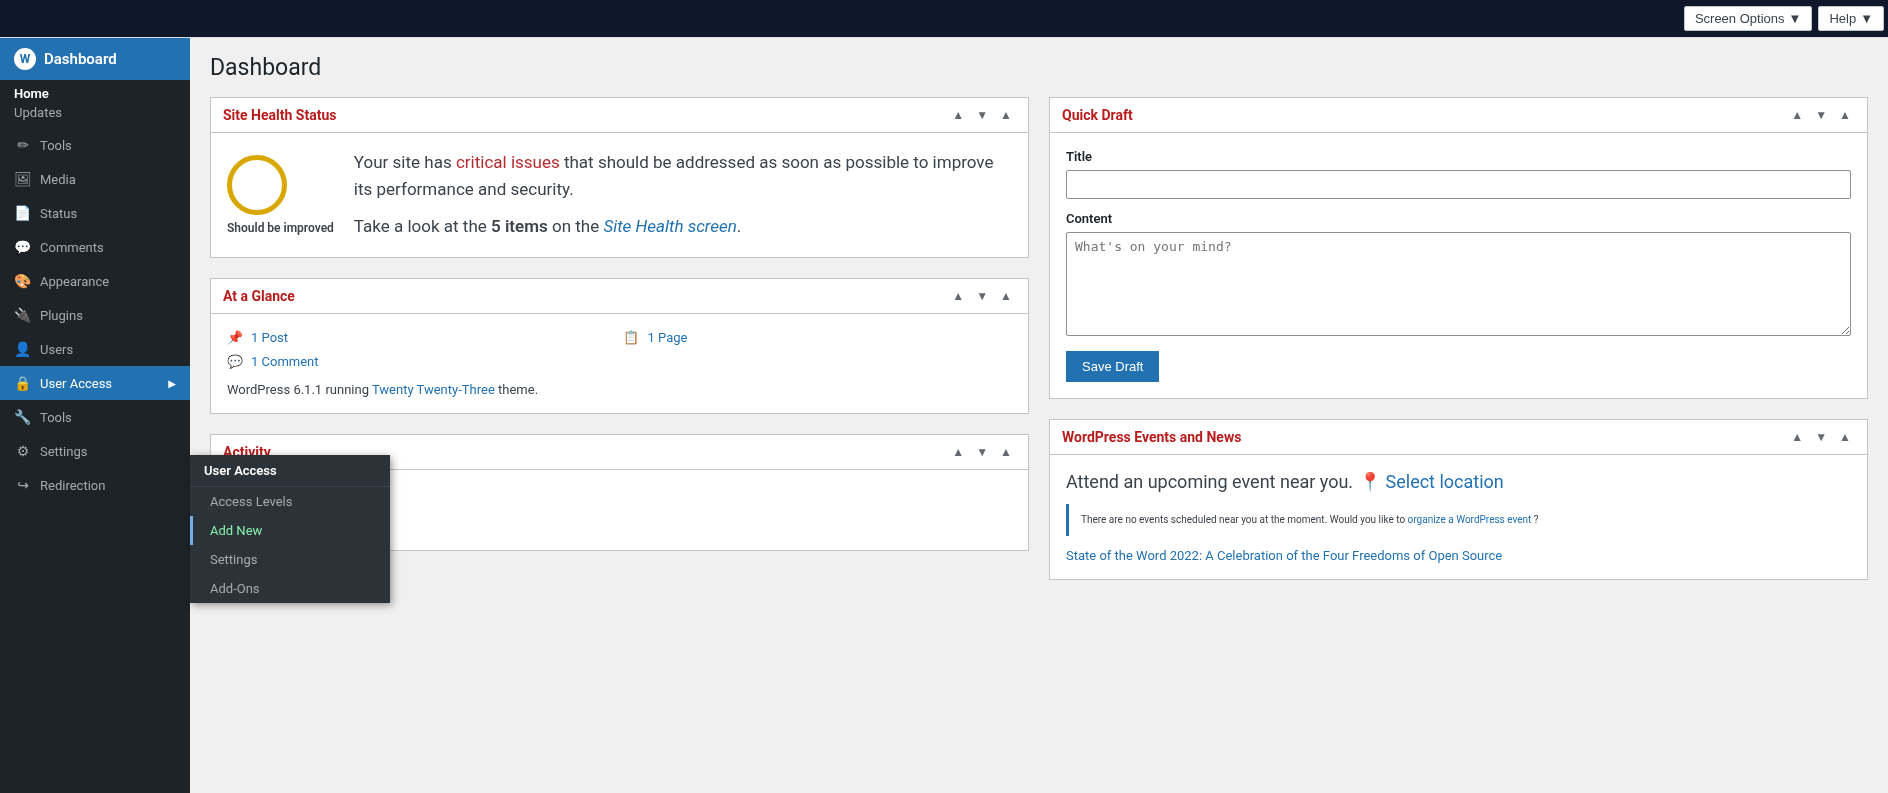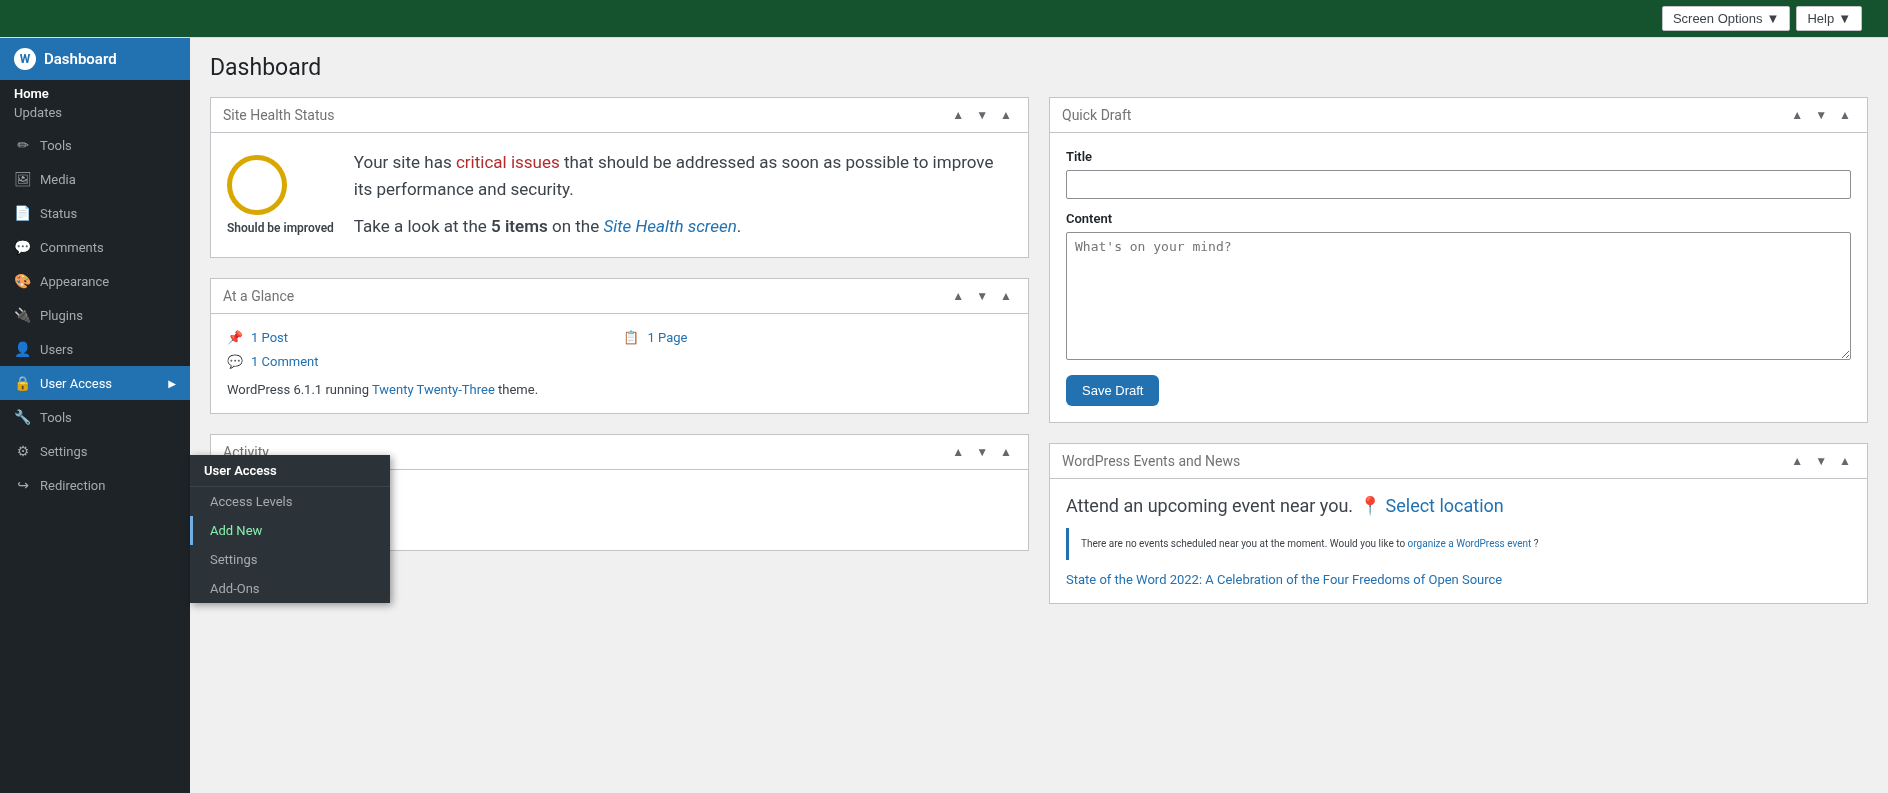--- a/index.html
+++ b/index.html
@@ -1,19 +1,19 @@
 <!DOCTYPE html>
 <html><head>
   <meta charset="utf-8">
   <style>
     * { box-sizing: border-box; margin: 0; padding: 0; }
     body { font-family: -apple-system, BlinkMacSystemFont, "Segoe UI", Roboto, sans-serif; font-size: 13px; background: #f0f0f1; color: #3c434a; display: flex; flex-direction: column; height: 100vh; overflow: hidden; }
 
     
-    .top-bar { display: flex; justify-content: flex-end; align-items: center; background: #14532d; padding: 6px 26px; gap: 6px; border-bottom: 1px solid #dcdcde; }
+    .top-bar { display: flex; justify-content: flex-end; align-items: center; background: #0f172a; padding: 6px 4px; gap: 6px; border-bottom: 1px solid #dcdcde; }
     .top-bar-btn { background: #fff; border: 1px solid #c3c4c7; border-radius: 2px; padding: 4px 10px; font-size: 13px; cursor: pointer; display: flex; align-items: center; gap: 4px; color: #3c434a; }
 
     
     .layout { display: flex; flex: 1; overflow: hidden; }
 
     
     .sidebar { width: 190px; background: #1d2327; color: #a7aaad; flex-shrink: 0; overflow-y: auto; }
     .sidebar-logo { background: #2271b1; display: flex; align-items: center; gap: 8px; padding: 10px 14px; color: #fff; font-size: 15px; font-weight: 600; }
     .sidebar-logo-icon { width: 22px; height: 22px; background: #fff; border-radius: 50%; display: flex; align-items: center; justify-content: center; color: #2271b1; font-size: 12px; font-weight: bold; }
     .sidebar-item { display: flex; align-items: center; gap: 8px; padding: 8px 14px; cursor: pointer; color: #a7aaad; font-size: 13px; }
@@ -29,21 +29,21 @@
     .page-title { font-size: 23px; font-weight: 400; color: #1d2327; margin-bottom: 16px; }
 
     
     .panels-grid { display: grid; grid-template-columns: 1fr 1fr; gap: 20px; }
     .left-col { display: flex; flex-direction: column; gap: 20px; }
     .right-col { display: flex; flex-direction: column; gap: 20px; }
 
     
     .panel { background: #fff; border: 1px solid #c3c4c7; }
     .panel-header { display: flex; align-items: center; justify-content: space-between; padding: 8px 12px; border-bottom: 1px solid #c3c4c7; }
-    .panel-title { font-size: 14px; font-weight: 400; color: #737373; }
+    .panel-title { font-size: 14px; font-weight: 700; color: #b91c1c; }
     .panel-controls { display: flex; gap: 4px; align-items: center; }
     .panel-ctrl-btn { background: none; border: none; cursor: pointer; color: #646970; font-size: 12px; padding: 2px 4px; }
     .panel-body { padding: 16px; }
 
     
     .site-health-content { display: flex; align-items: center; gap: 20px; }
     .health-circle { width: 60px; height: 60px; border-radius: 50%; border: 5px solid #d8a800; display: flex; align-items: center; justify-content: center; flex-shrink: 0; }
     .health-label { text-align: right; margin-top: 6px; font-size: 12px; font-weight: 600; color: #3c434a; }
     .health-text { font-size: 17px; color: #3c434a; line-height: 1.6; }
     .health-text a { color: #2271b1; text-decoration: none; font-style: italic; }
@@ -54,22 +54,22 @@
     .glance-item { display: flex; align-items: center; gap: 8px; font-size: 13px; }
     .glance-item a { color: #2271b1; text-decoration: none; }
     .glance-icon { width: 16px; height: 16px; display: inline-flex; align-items: center; justify-content: center; color: #646970; }
     .glance-wp-info { font-size: 13px; color: #3c434a; margin-top: 8px; }
     .glance-wp-info a { color: #2271b1; text-decoration: none; }
 
     
     .form-group { margin-bottom: 12px; }
     .form-label { display: block; font-size: 13px; font-weight: 600; margin-bottom: 6px; color: #1d2327; }
     .form-input { width: 100%; padding: 6px 8px; border: 1px solid #8c8f94; border-radius: 2px; font-size: 13px; color: #3c434a; }
-    .form-textarea { width: 100%; padding: 6px 8px; border: 1px solid #8c8f94; border-radius: 2px; font-size: 13px; color: #9a9a9a; height: 128px; resize: vertical; }
-    .btn-primary { background: #2271b1; color: #fff; border: none; padding: 8px 16px; font-size: 13px; border-radius: 6px; cursor: pointer; }
+    .form-textarea { width: 100%; padding: 6px 8px; border: 1px solid #8c8f94; border-radius: 2px; font-size: 13px; color: #9a9a9a; height: 104px; resize: vertical; }
+    .btn-primary { background: #2271b1; color: #fff; border: none; padding: 8px 16px; font-size: 13px; border-radius: 0; cursor: pointer; }
 
     
     .events-attend { font-size: 18px; color: #3c434a; margin-bottom: 12px; display: flex; align-items: center; gap: 6px; }
     .events-attend a { color: #2271b1; text-decoration: none; display: flex; align-items: center; gap: 4px; }
     .events-no-events { border-left: 3px solid #2271b1; padding: 8px 12px; font-size: 10px; color: #3c434a; margin-bottom: 12px; line-height: 1.6; }
     .events-no-events a { color: #2271b1; text-decoration: none; }
     .events-news-item a { color: #2271b1; text-decoration: none; font-size: 13px; }
 
     
     .activity-body { min-height: 80px; }

